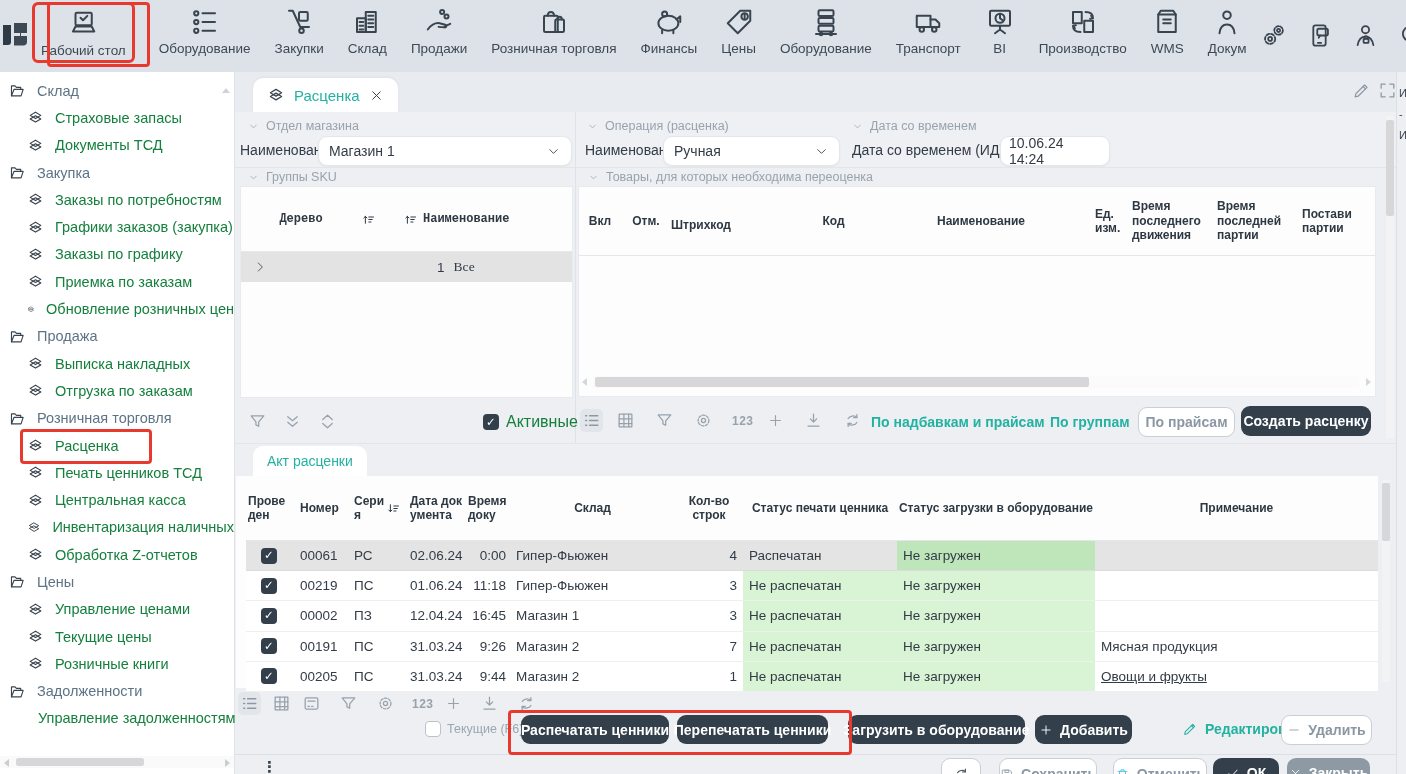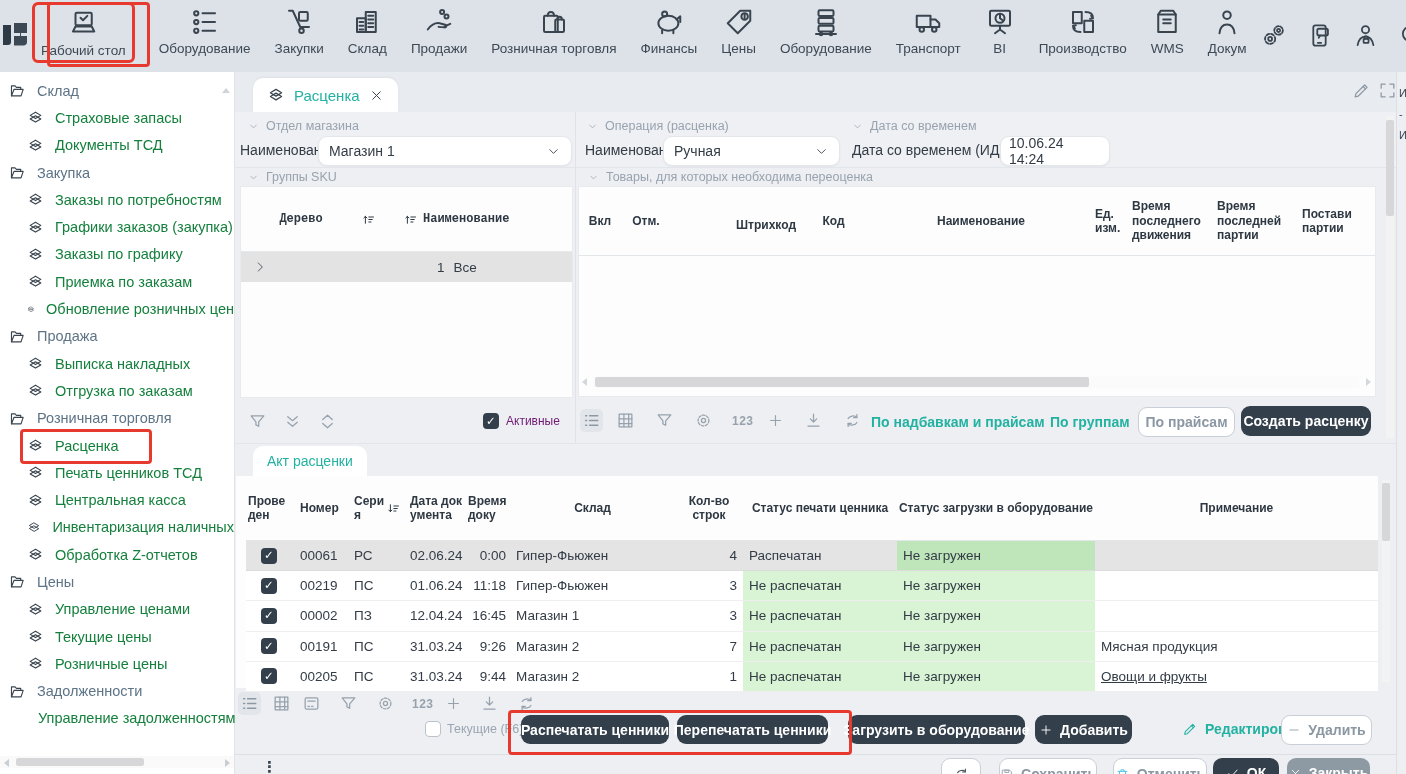--- a/index.html
+++ b/index.html
@@ -506,21 +506,21 @@
     <div class="sb-row leaf">
         <svg class="ic" width="17" height="17">
           <use href="#i-diamond"></use>
         </svg>
         <span>Текущие цены</span>
       </div>
     <div class="sb-row leaf">
         <svg class="ic" width="17" height="17">
           <use href="#i-diamond"></use>
         </svg>
-        <span>Розничные цены</span>
+        <span>Розничные книги</span>
       </div>
     <div class="sb-row grp">
         <svg class="ic" width="17" height="17">
           <use href="#i-folder"></use>
         </svg>
         <span>Задолженности</span>
       </div>
     <div class="sb-row leaf">
         <svg class="ic" width="17" height="17">
           <use href="#i-diamond"></use>
@@ -623,45 +623,45 @@
             <use href="#i-sortup"></use>
           </svg>
         <span class="th">Наименование</span>
       </div>
     </div>
     <div class="sku-row">
       <svg class="ic" width="14" height="14" style="margin-left:12px;color:#4a545e;">
           <use href="#i-arrowr"></use>
         </svg>
       <span style="margin-left:170px;">1</span>
-      <span style="margin-left:9px;">Все</span>
+      <span style="margin-left:9px;font-family:Liberation Serif, serif;">Все</span>
     </div>
   </div>
 
   <div class="abs tools" style="left:248px;top:412px;gap:16px;">
     <svg class="ic" width="19" height="19" style="color:#97a2ad">
         <use href="#i-funnel"></use>
       </svg>
     <svg class="ic" width="19" height="19" style="color:#97a2ad">
         <use href="#i-dchev"></use>
       </svg>
     <svg class="ic" width="19" height="19" style="color:#97a2ad">
         <use href="#i-updown"></use>
       </svg>
   </div>
   <div class="abs" style="left:483px;top:413px;display:flex;align-items:center;gap:7px;">
     <span class="cb"></span>
-    <span style="font-size:12px;color:#701a75;">Активные</span>
+    <span style="font-size:16px;color:#15803d;">Активные</span>
   </div>
 
   <div class="card" style="left:578px;top:186px;width:798px;height:211px;border:1px solid #e8ebee;box-sizing:border-box;">
     <div class="prow" style="height:68px;border-bottom:1px solid #e4e7ea;">
       <div class="th" style="text-align:center;">Вкл</div>
       <div class="th" style="text-align:center;">Отм.</div>
-      <div class="th" style="text-align:right;margin-top:8px;">Штрихкод</div>
+      <div class="th" style="text-align:left;margin-top:8px;">Штрихкод</div>
       <div class="th" style="text-align:center;">Код</div>
       <div class="th" style="text-align:center;">Наименование</div>
       <div class="th" style="padding-left:4px;">Ед. изм.</div>
       <div class="th" style="padding-left:6px;">Время последнего движения</div>
       <div class="th" style="padding-left:6px;">Время последней партии</div>
       <div class="th" style="padding-left:6px;">Постави партии</div>
     </div>
 
     <div class="sb-track" style="left:14px;bottom:8px;width:766px;height:12px;background:#fbfbfb;"></div>
     <div class="sb-thumb" style="left:16px;bottom:9px;width:494px;height:10px;"></div>

